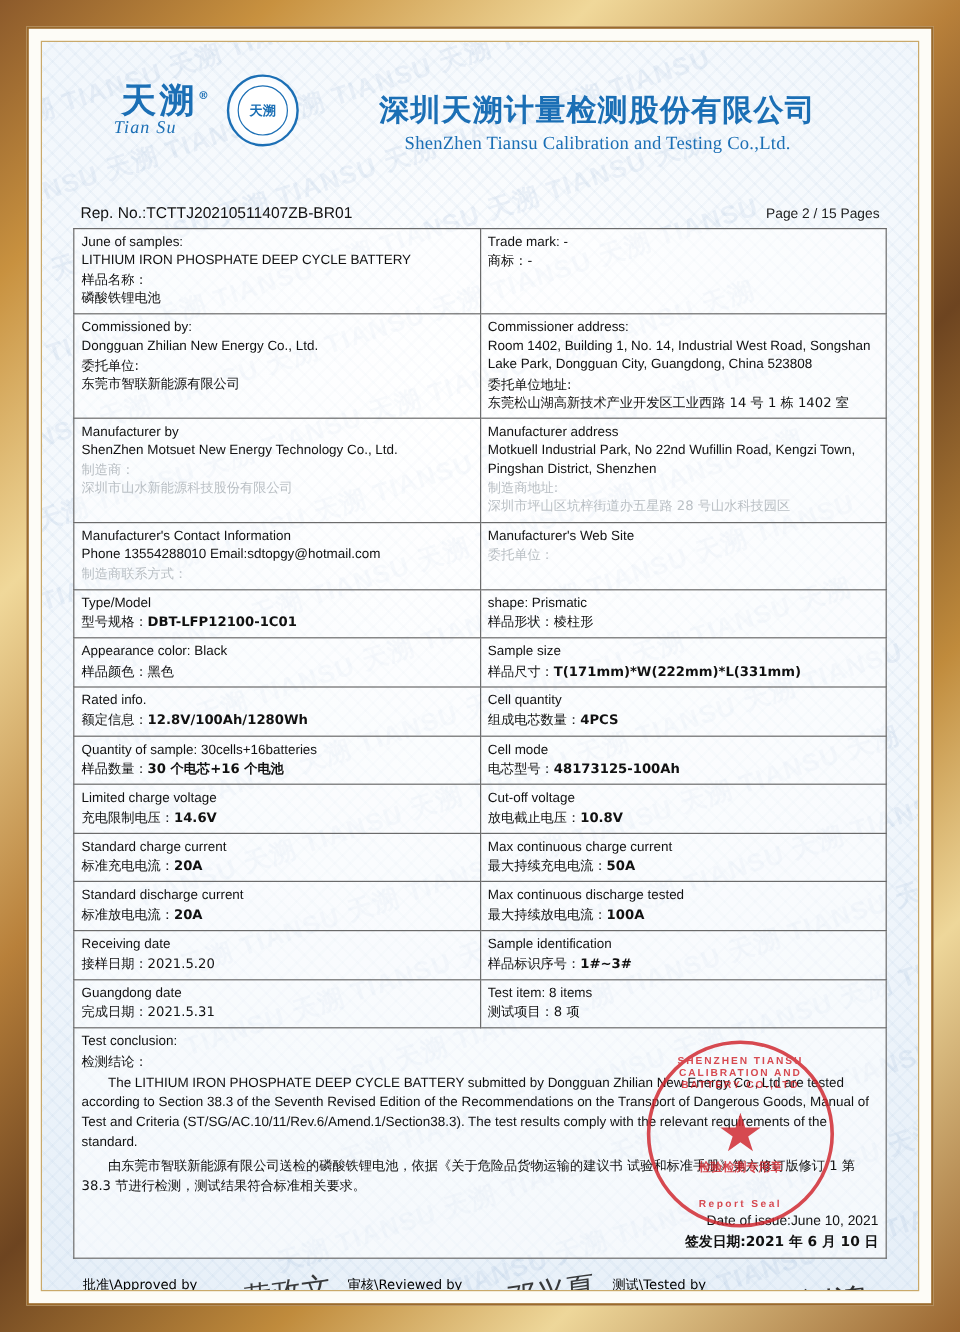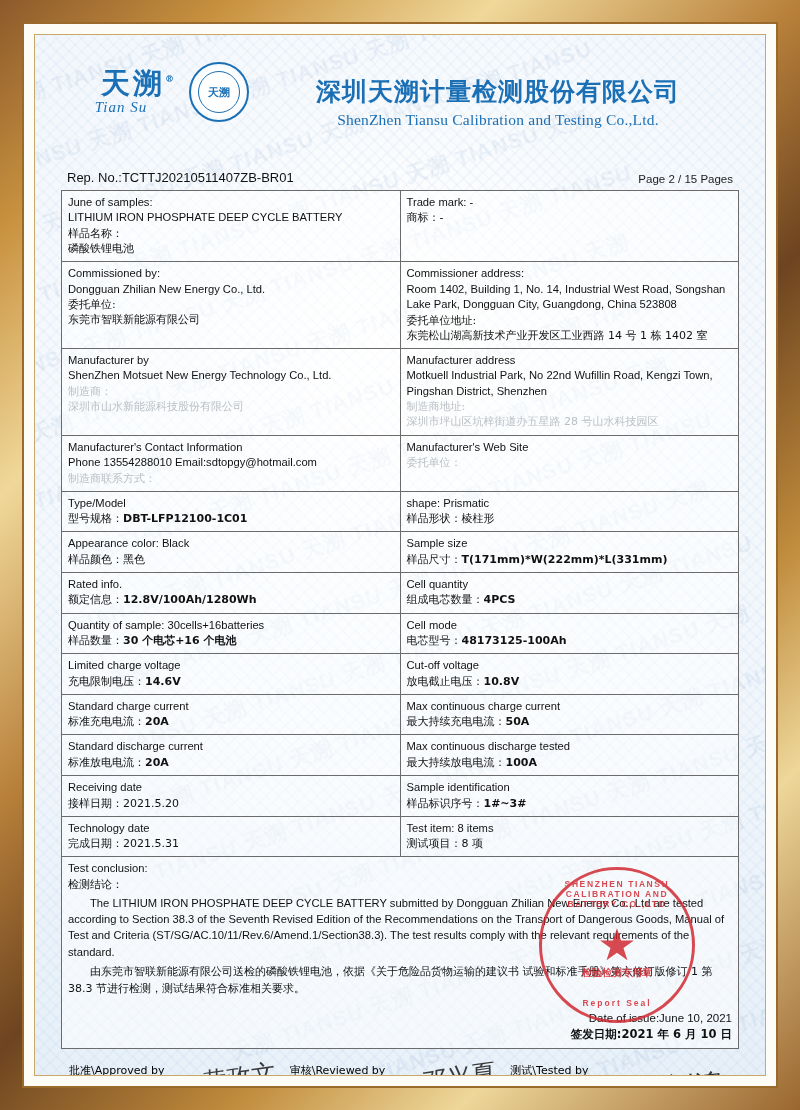--- a/index.html
+++ b/index.html
@@ -384,21 +384,21 @@
                   <div>Receiving date</div>
                   <div class="cn">接样日期：2021.5.20</div>
                 </td>
                 <td class="col-r">
                   <div>Sample identification</div>
                   <div class="cn">样品标识序号：<span class="val">1#~3#</span></div>
                 </td>
               </tr>
               <tr>
                 <td class="col-l">
-                  <div>Technology date</div>
+                  <div>Guangdong date</div>
                   <div class="cn">完成日期：2021.5.31</div>
                 </td>
                 <td class="col-r">
                   <div>Test item: 8 items</div>
                   <div class="cn">测试项目：8 项</div>
                 </td>
               </tr>
             </tbody>
         <tbody>
               <tr class="concl">

